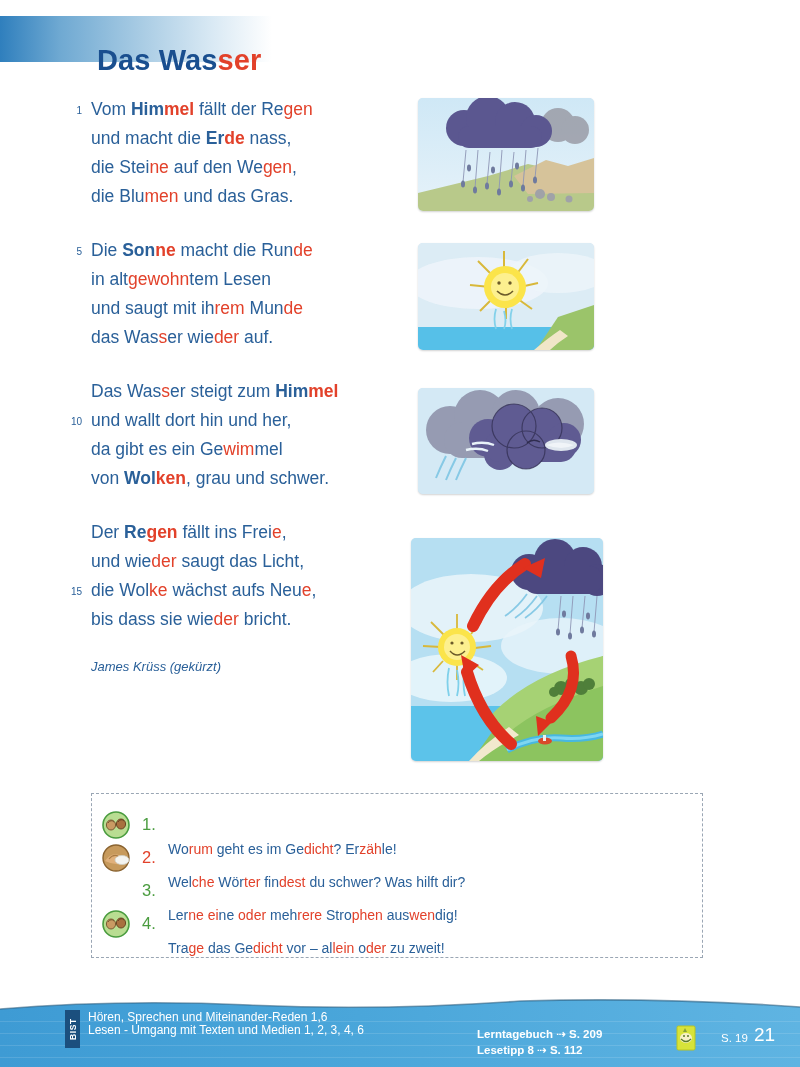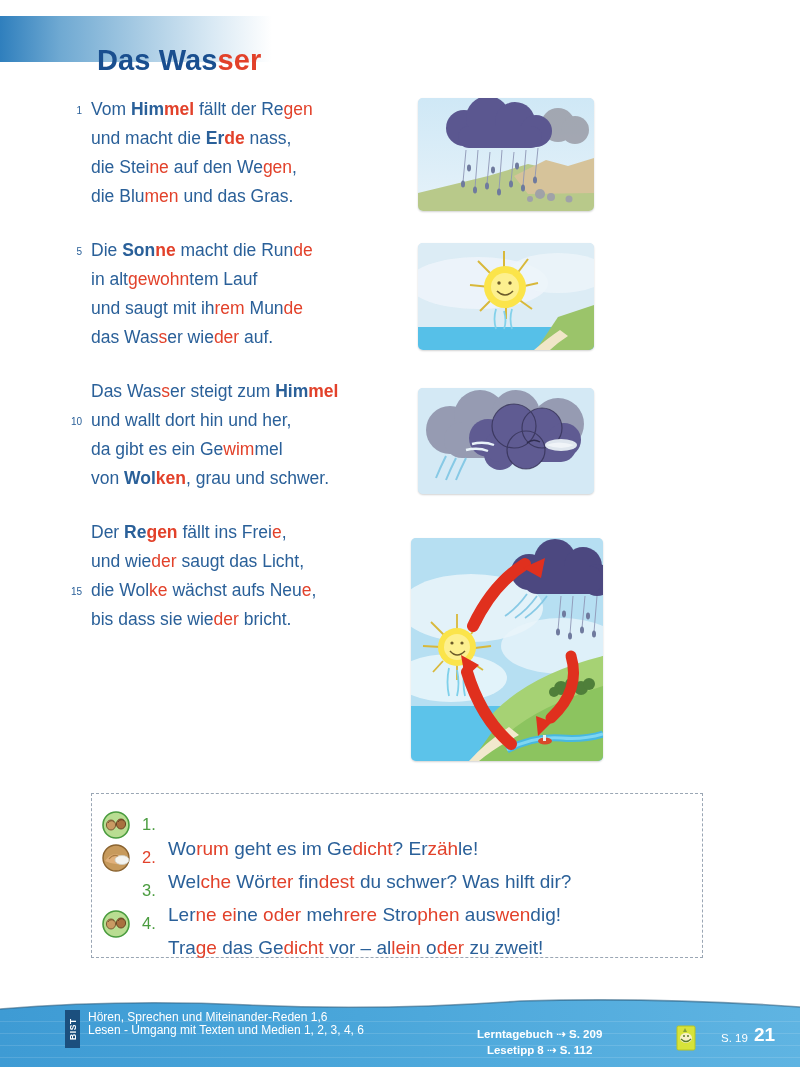--- a/index.html
+++ b/index.html
@@ -60,21 +60,21 @@
   .exlist{margin:0;padding:14px 0 0 0;list-style:none;}
   .exrow{display:flex;align-items:center;height:33px;padding-left:9px;}
   .exicon{width:34px;height:30px;flex:0 0 34px;margin-right:7px;}
   .exicon svg{display:block;width:30px;height:30px;}
   .exnum{
     width:26px;flex:0 0 26px;font-size:16.5px;font-weight:normal;
     text-align:left;
   }
   .exnum.g{color:#4a9c3f;}
   .exnum.rd{color:#e2412a;}
-  .extext{font-size:19px;color:#2a6099;white-space:nowrap;margin-top:48px;}
+  .extext{font-size:14px;color:#2a6099;white-space:nowrap;margin-top:48px;}
 
   
   .footer{
     position:absolute;left:0;bottom:0;width:800px;height:72px;overflow:hidden;
   }
   .footer-wave{position:absolute;inset:0;}
   .bist-box{
     position:absolute;left:65px;top:1010px;width:15px;height:38px;
     background:#1b4f7e;
   }
@@ -88,67 +88,68 @@
     position:absolute;left:88px;top:1011px;
     font-size:12px;line-height:13px;color:#ffffff;
   }
   .ft-left-tip{
     position:absolute;left:333px;top:1042px;
     font-size:11.5px;font-weight:bold;color:#ffffff;white-space:nowrap;margin-top:44px;
   }
   .ft-mid{
     position:absolute;left:477px;top:1026px;
     font-size:11.5px;font-weight:bold;color:#ffffff;
-    line-height:16px;text-align:center;white-space:nowrap;
+    line-height:16px;text-align:left;white-space:nowrap;
   }
   .ft-book{
     position:absolute;left:676px;top:1025px;width:20px;height:26px;
   }
   .ft-s19{
     position:absolute;left:701px;top:1032px;
     font-size:11.5px;font-weight:normal;color:#ffffff;white-space:nowrap;margin-left:20px;
   }
   .ft-pageno{
     position:absolute;left:754px;top:1024px;
-    font-size:19px;font-weight:bold;color:#ffffff;
+    font-size:19px;font-weight:normal;color:#ffffff;
   }
 </style>
 </head>
 <body>
 
 <div class="page">
 
   <div class="header-bar"></div>
   <h1 class="page-title" id="title-slot"><span>Das Was</span><span class="r">ser</span></h1>
 
   <div class="poem" id="poem-slot">
       <div class="stanza">
         <div class="vline"><span class="num">1</span><span>Vom </span><span class="b">Him</span><span class="r b">mel</span><span> fällt der Re</span><span class="r">gen</span></div>
         <div class="vline"><span class="num"></span><span>und macht die </span><span class="b">Er</span><span class="r b">de</span><span> nass,</span></div>
         <div class="vline"><span class="num"></span><span>die Stei</span><span class="r">ne</span><span> auf den We</span><span class="r">gen</span><span>,</span></div>
         <div class="vline"><span class="num"></span><span>die Blu</span><span class="r">men</span><span> und das Gras.</span></div>
       </div>
       <div class="stanza">
         <div class="vline"><span class="num">5</span><span>Die </span><span class="b">Son</span><span class="r b">ne</span><span> macht die Run</span><span class="r">de</span></div>
-        <div class="vline"><span class="num"></span><span>in alt</span><span class="r">gewohn</span><span>tem</span><span> Lauf</span></div>
+        <div class="vline"><span class="num"></span><span>in alt</span><span class="r">gewohn</span><span>tem</span><span> Lesen</span></div>
         <div class="vline"><span class="num"></span><span>und saugt mit ih</span><span class="r">rem</span><span> Mun</span><span class="r">de</span></div>
         <div class="vline"><span class="num"></span><span>das Was</span><span class="r">s</span><span>er wie</span><span class="r">der</span><span> auf.</span></div>
       </div>
       <div class="stanza">
         <div class="vline"><span class="num"></span><span>Das Was</span><span class="r">s</span><span>er steigt zum </span><span class="b">Him</span><span class="r b">mel</span></div>
         <div class="vline"><span class="num">10</span><span>und wallt dort hin und her,</span></div>
         <div class="vline"><span class="num"></span><span>da gibt es ein Ge</span><span class="r">wim</span><span>mel</span></div>
         <div class="vline"><span class="num"></span><span>von </span><span class="b">Wol</span><span class="r b">ken</span><span>, grau und schwer.</span></div>
       </div>
       <div class="stanza">
         <div class="vline"><span class="num"></span><span>Der </span><span class="b">Re</span><span class="r b">gen</span><span> fällt ins Frei</span><span class="r">e</span><span>,</span></div>
         <div class="vline"><span class="num"></span><span>und wie</span><span class="r">der</span><span> saugt das Licht,</span></div>
         <div class="vline"><span class="num">15</span><span>die Wol</span><span class="r">ke</span><span> wächst aufs Neu</span><span class="r">e</span><span>,</span></div>
         <div class="vline"><span class="num"></span><span>bis dass sie wie</span><span class="r">der</span><span> bricht.</span></div>
       </div>
+      <div class="author">James Krüss (gekürzt)</div>
     </div>
 
   <div class="ill" id="ill-rain">
     <svg viewBox="0 0 176 113" preserveAspectRatio="none">
       <defs>
         <linearGradient id="skyA" x1="0" y1="0" x2="0" y2="1">
           <stop offset="0" stop-color="#cfe8f6"></stop>
             <stop offset="1" stop-color="#e6f2f9"></stop>
         </linearGradient>
       </defs>

